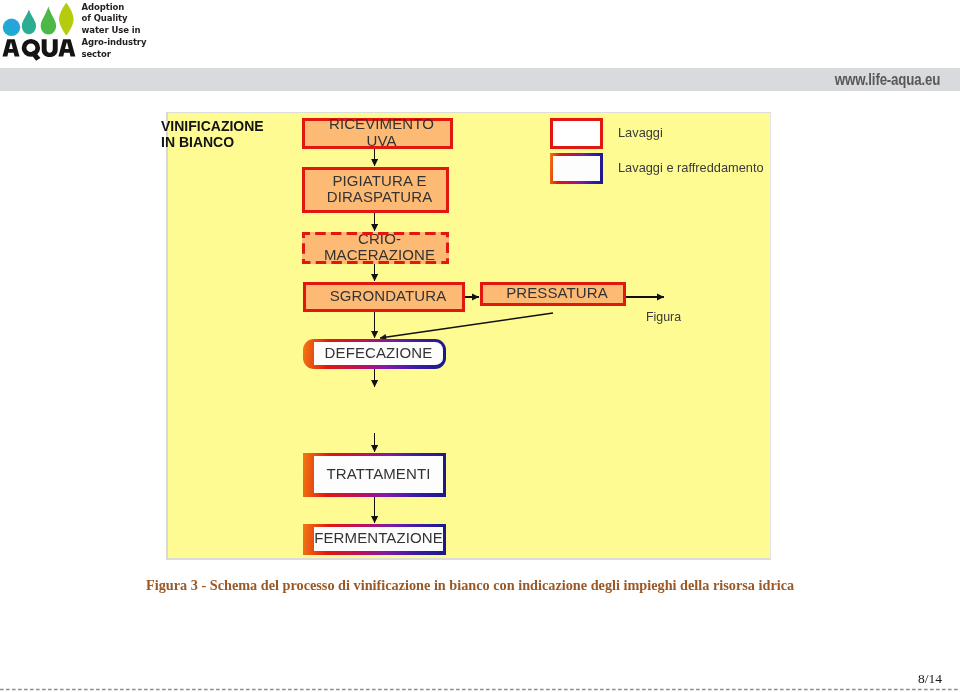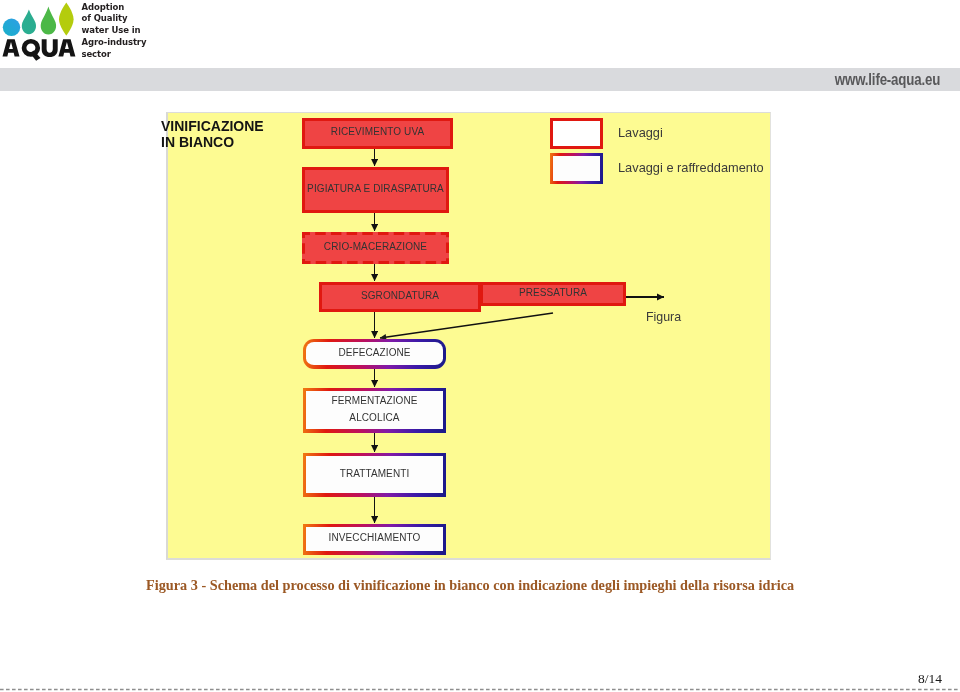--- a/index.html
+++ b/index.html
@@ -27,24 +27,24 @@
   
   #figure{position:absolute;left:166px;top:112px;width:605px;height:448px;
        background:#fdfb92;border-left:2px solid #d9d9d4;border-top:1px solid #dcdcda;
        border-right:1px solid #e2e2de;border-bottom:2px solid #dcdcd8;
        box-sizing:border-box;}
   #fig-caption{position:absolute;left:146px;top:577px;width:680px;
        font-family:"Liberation Serif",serif;font-weight:bold;font-size:14.25px;
        color:#9b5824;white-space:nowrap;}
 
   
-  .node{position:absolute;background:#ef4444;box-sizing:border-box;
+  .node{position:absolute;background:#fdba74;box-sizing:border-box;
        display:flex;align-items:center;justify-content:center;text-align:center;
-       font-family:"Liberation Sans",sans-serif;font-size:10px;color:#333333;
-       line-height:16.6px;letter-spacing:0.1px;padding-bottom:1.5px;}
+       font-family:"Liberation Sans",sans-serif;font-size:15px;color:#333333;
+       line-height:16.6px;letter-spacing:0.1px;padding-bottom:1.5px;padding-left:8px;}
   .b-red{border:3px solid #e01810;}
   .b-dash{border:3px solid transparent;}
   .b-grad{border:3px solid transparent;
        background-image:linear-gradient(#fdfdfd,#fdfdfd),
                         linear-gradient(95deg,#f07a12 0%,#e01810 18%,#bb1060 42%,#801aa8 60%,#3a1aa8 80%,#1a1a88 100%);
        background-origin:border-box;background-clip:content-box,border-box;}
   #vin-title{position:absolute;left:-7px;top:5px;width:130px;text-align:left;
        font-family:"Liberation Sans",sans-serif;font-weight:bold;font-size:14px;
        line-height:16px;color:#141414;}
   .legend-box{position:absolute;width:53px;height:31px;box-sizing:border-box;}
@@ -131,26 +131,25 @@
         <line shape-rendering="crispEdges" x1="207.6" y1="385" x2="207.6" y2="411"></line>
       </g>
     </svg>
 
     <div class="node b-red" style="left:134px;top:5px;width:151px;height:31px;">RICEVIMENTO UVA</div>
     <div class="node b-red" style="left:134px;top:54px;width:147px;height:46px;">PIGIATURA E DIRASPATURA</div>
     <div class="node b-dash" style="left:134px;top:119px;width:147px;height:32px;">CRIO-MACERAZIONE</div>
     <svg class="dashframe" width="147" height="32" viewBox="0 0 147 32" style="position:absolute;left:134px;top:119px;">
       <rect x="1.5" y="1.5" width="144" height="29" fill="none" stroke="#e01810" stroke-width="3" stroke-dasharray="10.5 5.2" stroke-dashoffset="4"></rect>
     </svg>
-    <div class="node b-red" style="left:135px;top:169px;width:162px;height:30px;margin-left:16px;">SGRONDATURA</div>
+    <div class="node b-red" style="left:135px;top:169px;width:162px;height:30px;">SGRONDATURA</div>
     <div class="node b-red" style="left:312px;top:169px;width:146px;height:24px;">PRESSATURA</div>
     <div class="node b-grad" style="left:135px;top:226px;width:143px;height:30px;border-radius:11px;">DEFECAZIONE</div>
-    <div class="node b-grad" style="left:135px;top:275px;width:143px;height:45px;">FERMENTAZIONE ALCOLICA</div>
     <div class="node b-grad" style="left:135px;top:340px;width:143px;height:44px;">TRATTAMENTI</div>
-    <div class="node b-grad" style="left:135px;top:411px;width:143px;height:31px;">INVECCHIAMENTO</div>
+    <div class="node b-grad" style="left:135px;top:411px;width:143px;height:31px;">FERMENTAZIONE</div>
 
     <div class="vinacce" style="left:478px;top:197px;">Figura</div>
 
     <div class="legend-box b-red" style="left:382px;top:5px;"></div>
     <div class="legend-label" style="left:450px;top:12px;">Lavaggi</div>
     <div class="legend-box b-grad" style="left:382px;top:40px;"></div>
     <div class="legend-label" style="left:450px;top:47px;">Lavaggi e raffreddamento</div>
   </div>
 
   <div id="fig-caption">Figura 3 - Schema del processo di vinificazione in bianco con indicazione degli impieghi della risorsa idrica</div>

